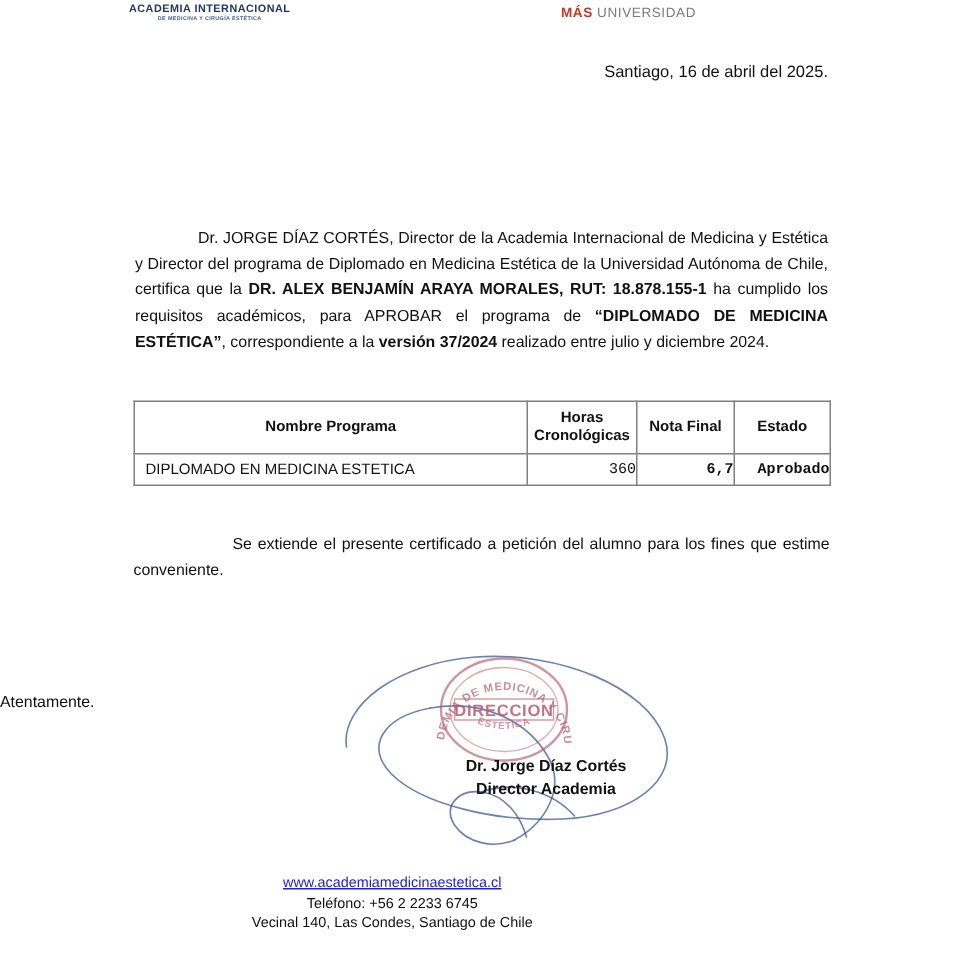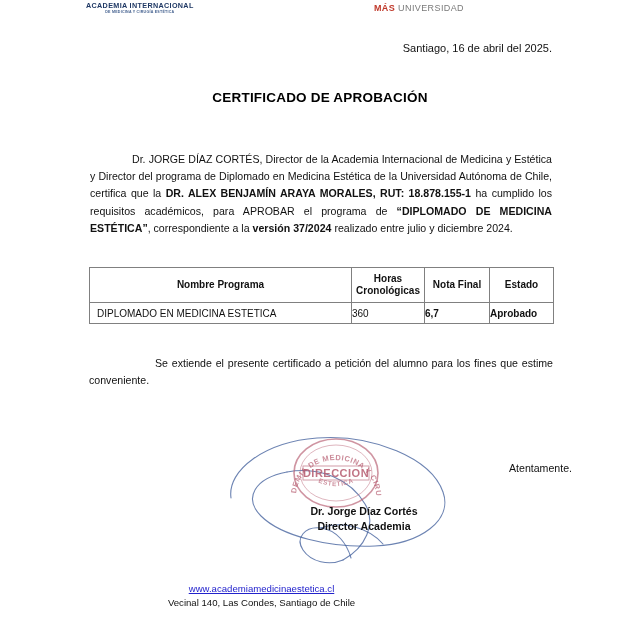--- a/index.html
+++ b/index.html
@@ -143,21 +143,21 @@
   }
   .col-name   { width: 262px; }
   .col-hours  { width: 73px; }
   .col-grade  { width: 65px; }
   .col-state  { width: 64px; }
 
   .cell-name {
     text-align: left;
     padding-left: 7px !important;
   }
-  .cell-center { text-align: left; }
+  .cell-center { text-align: right; font-family: Liberation Mono, monospace; }
   .cell-bold   { font-weight: bold; }
 
   
   .closing {
     position: absolute;
     top: 355px;
     left: 89px;
     width: 464px;
     font-size: 10.6px;
     line-height: 17.2px;
@@ -187,21 +187,21 @@
     left: 281px;
     top: 17px;
     width: 110px;
     height: 72px;
   }
   .atentamente {
     position: absolute;
     left: 0;
     top: 42px;
     width: 572px;
-    text-align: right;
+    text-align: left;
     font-size: 10.6px;
     color: #111;
   }
   .signer {
     position: absolute;
     left: 0;
     top: 84px;
     width: 640px;
     text-align: center;
     font-size: 10.6px;
@@ -239,21 +239,20 @@
       <span class="l1">ACADEMIA INTERNACIONAL</span>
       <span class="l2">DE MEDICINA Y CIRUGÍA ESTÉTICA</span>
     </div>
     <div class="logo-mas">
       <span class="mas">MÁS</span><span>&nbsp;</span><span class="uni">UNIVERSIDAD</span>
     </div>
   </div>
 
   <div class="date-line">Santiago, 16 de abril del 2025.</div>
 
-  <div class="doc-title">CERTIFICADO DE APROBACIÓN</div>
 
   <div class="body-block">
     <p class="para indent"><span>Dr. JORGE DÍAZ CORTÉS, Director de la Academia Internacional de Medicina y Estética y Director del programa de Diplomado en Medicina Estética de la Universidad Autónoma de Chile, certifica que la </span><span class="b">DR. ALEX BENJAMÍN ARAYA MORALES, RUT: 18.878.155-1</span><span> ha cumplido los requisitos académicos, para APROBAR el programa de </span><span class="b">“DIPLOMADO DE MEDICINA ESTÉTICA”</span><span>, correspondiente a la </span><span class="b">versión 37/2024</span><span> realizado entre julio y diciembre 2024.</span></p>
   </div>
 
   <table class="cert-table">
     <colgroup>
       <col class="col-name">
       <col class="col-hours">
       <col class="col-grade">
@@ -311,16 +310,17 @@
     <div class="atentamente">Atentamente.</div>
 
     <div class="signer">
       <span>Dr. Jorge Díaz Cortés</span><br>
       <span>Director Academia</span>
     </div>
   </div>
 
   <div class="footer">
     <span class="site">www.academiamedicinaestetica.cl</span>
+    <span class="fline">Teléfono: +56 2 2233 6745</span>
     <span class="fline">Vecinal 140, Las Condes, Santiago de Chile</span>
   </div>
 
 </div>
 
 </body></html>

